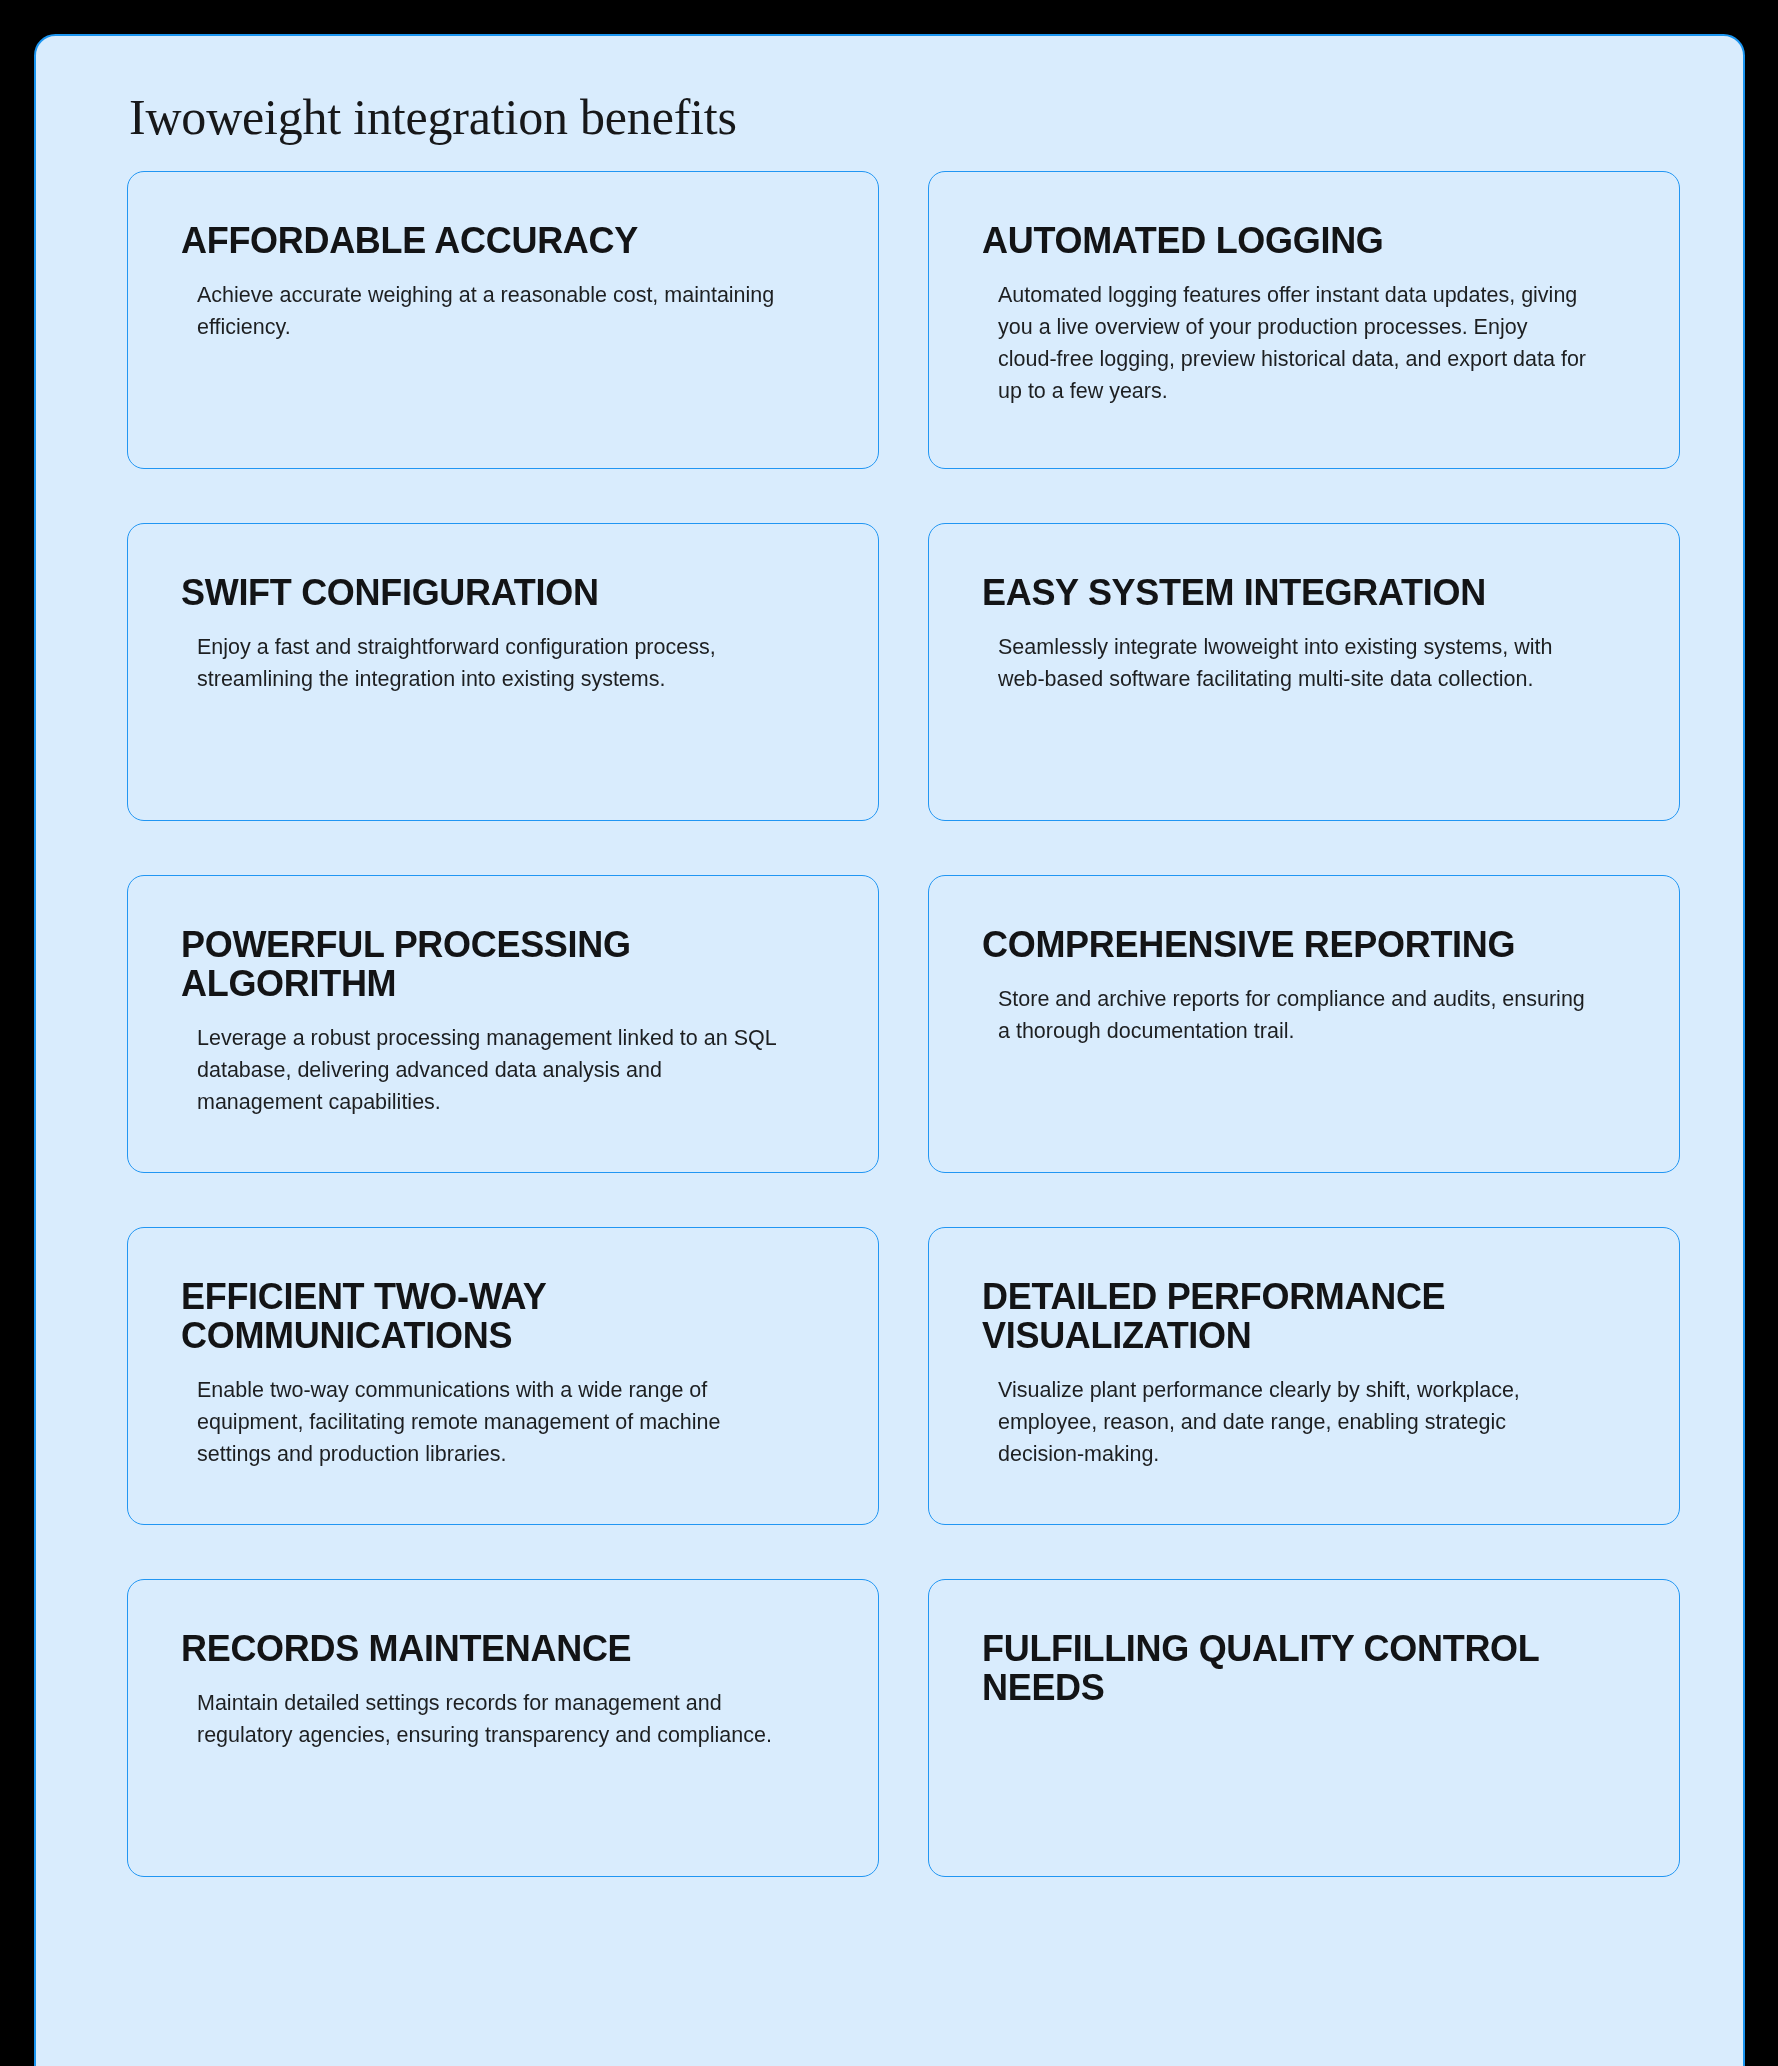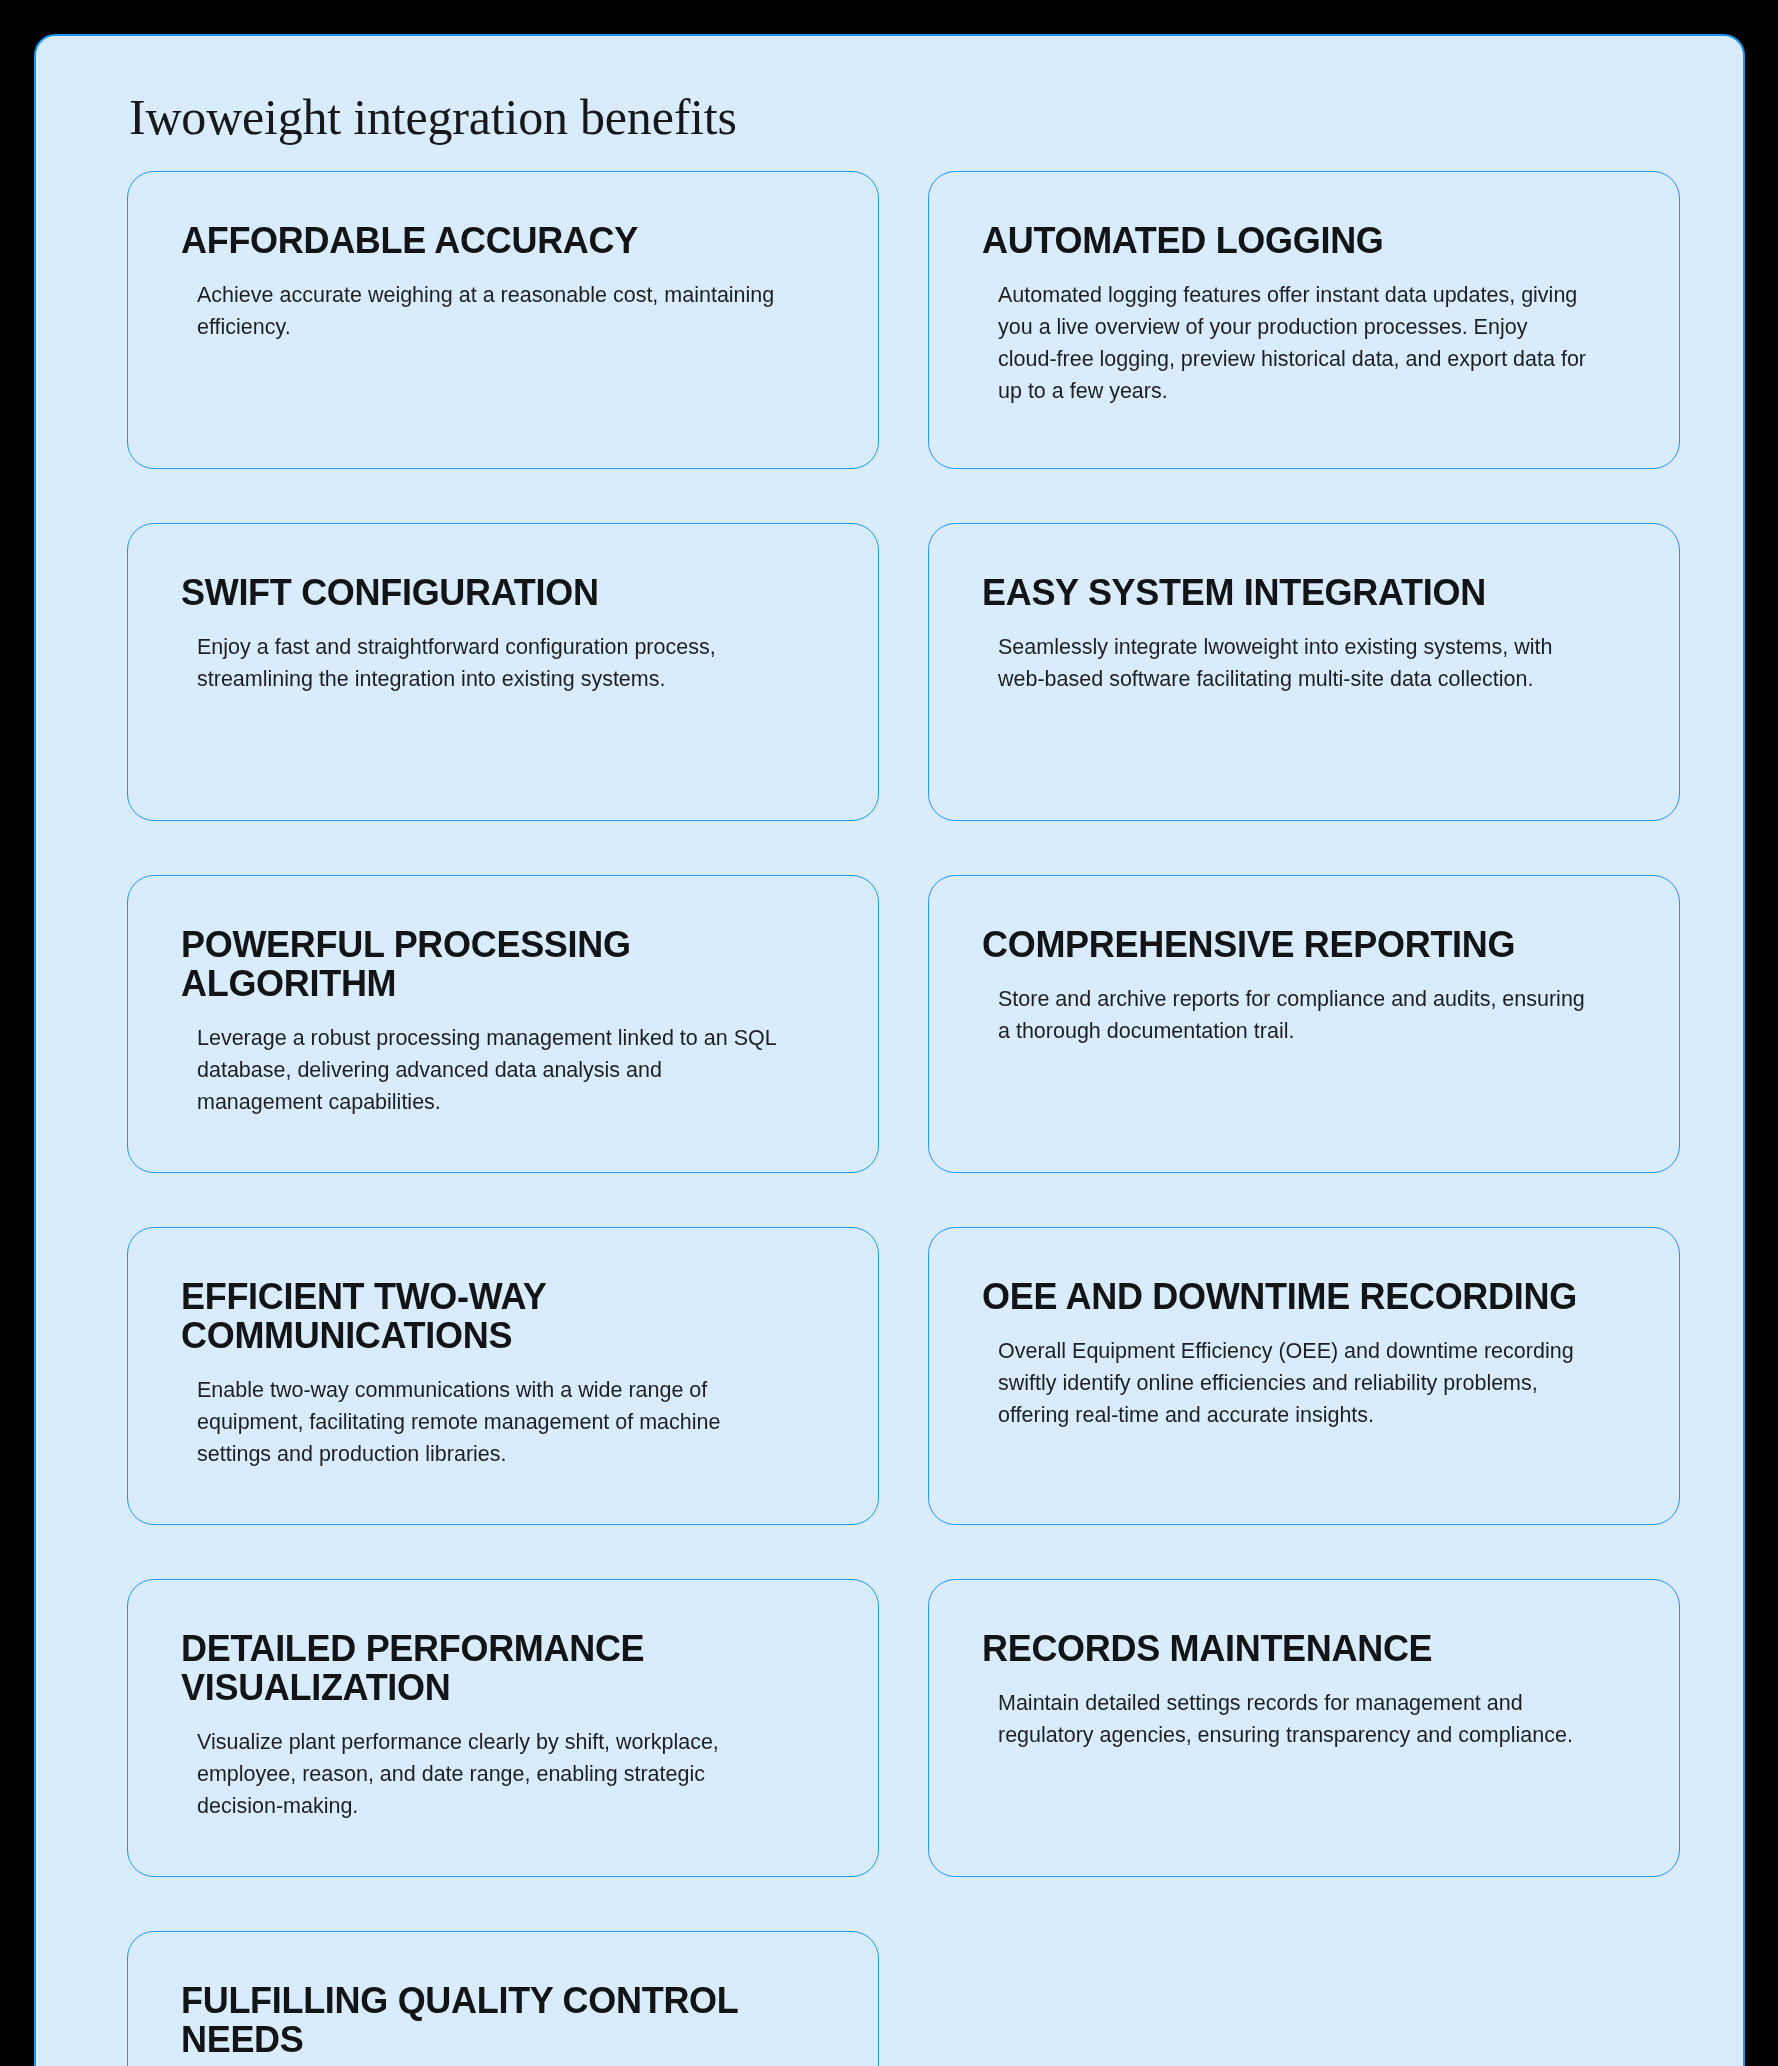--- a/index.html
+++ b/index.html
@@ -56,21 +56,21 @@
     column-gap: 49px;
     row-gap: 54px;
     margin-left: 33px;
     margin-right: 5px;
   }
 
   .card {
     box-sizing: border-box;
     background: transparent;
     border: 1.7px solid #2196f3;
-    border-radius: 27px;
+    border-radius: 17px;
     min-height: 298px;
     padding: 50px 53px 29px 53px;
   }
 
   .card-title {
     font-family: "Liberation Sans", sans-serif;
     font-weight: 700;
     font-size: 36px;
     line-height: 1.08;
     letter-spacing: -0.3px;
@@ -128,24 +128,20 @@
       <div class="card">
         <h2 class="card-title">COMPREHENSIVE REPORTING</h2>
         <p class="card-body">Store and archive reports for compliance and audits, ensuring a thorough documentation trail.</p>
       </div>
 
       <div class="card">
         <h2 class="card-title">EFFICIENT TWO-WAY COMMUNICATIONS</h2>
         <p class="card-body">Enable two-way communications with a wide range of equipment, facilitating remote management of machine settings and production libraries.</p>
       </div>
 
-      <div class="card">
-        <h2 class="card-title">OEE AND DOWNTIME RECORDING</h2>
-        <p class="card-body">Overall Equipment Efficiency (OEE) and downtime recording swiftly identify online efficiencies and reliability problems, offering real-time and accurate insights.</p>
-      </div>
 
       <div class="card">
         <h2 class="card-title">DETAILED PERFORMANCE VISUALIZATION</h2>
         <p class="card-body">Visualize plant performance clearly by shift, workplace, employee, reason, and date range, enabling strategic decision-making.</p>
       </div>
 
       <div class="card">
         <h2 class="card-title">RECORDS MAINTENANCE</h2>
         <p class="card-body">Maintain detailed settings records for management and regulatory agencies, ensuring transparency and compliance.</p>
       </div>

